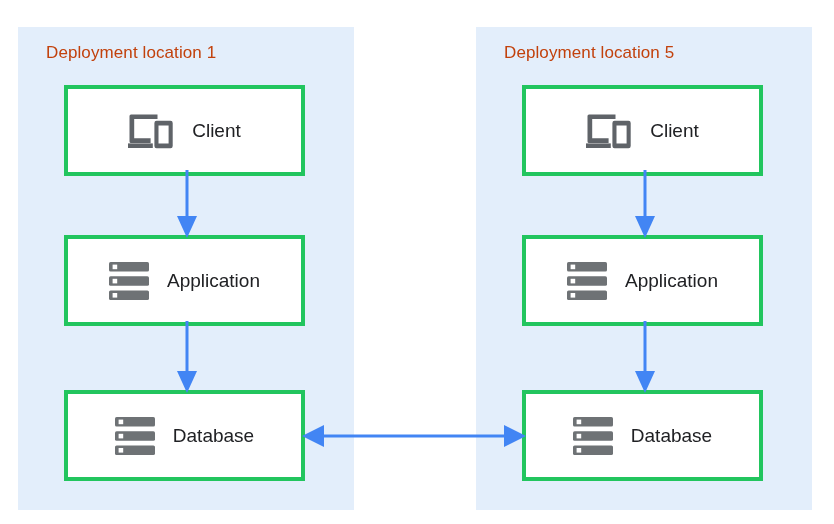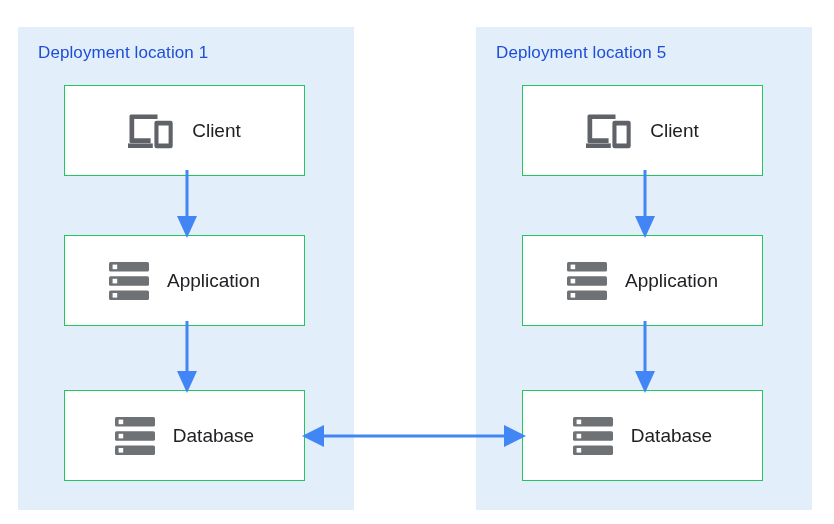--- a/index.html
+++ b/index.html
@@ -27,34 +27,34 @@
   .zone {
     position: absolute;
     background: #e3eefb;
     box-sizing: border-box;
   }
   #zone-1 { left: 18px;  top: 27px; width: 336px; height: 483px; }
   #zone-2 { left: 476px; top: 27px; width: 336px; height: 483px; }
 
   .zone-title {
     position: absolute;
-    left: 20px;
+    left: 28px;
     top: 16px;
     font-size: 17px;
     line-height: 20px;
-    color: #1d4ed8;
+    color: #c2410c;
     white-space: nowrap;
     letter-spacing: 0.1px;
   }
 
   
   .node {
     position: absolute;
     background: #ffffff;
-    border: 1px solid #22c55e;
+    border: 4px solid #22c55e;
     box-sizing: border-box;
     display: flex;
     flex-direction: row;
     align-items: center;
     justify-content: center;
     gap: 18px;
   }
   .node-label {
     font-size: 19px;
     line-height: 22px;

